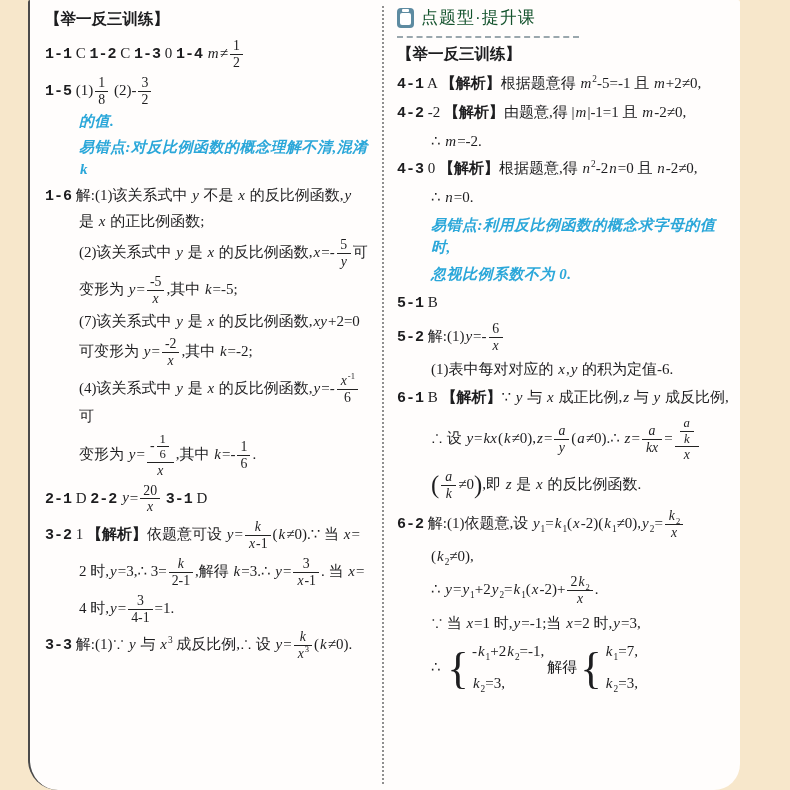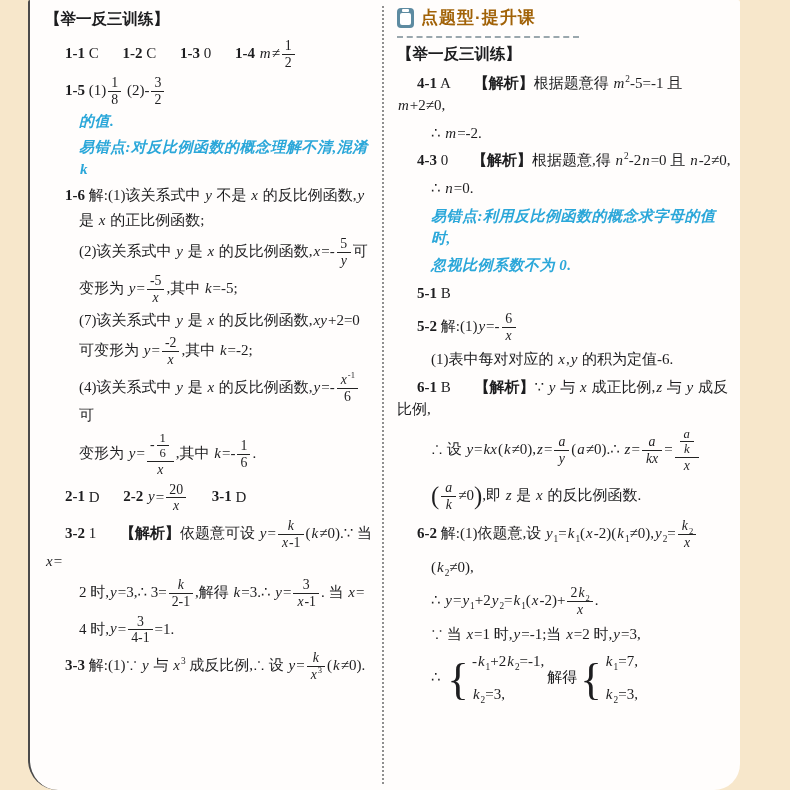--- a/index.html
+++ b/index.html
@@ -34,31 +34,31 @@
     border-bottom:2px dashed #9aa7ad;width:180px;
   }
   .clip-icon{width:17px;height:20px;background:#5d8ba1;border-radius:4px;
     position:relative;display:inline-block;flex:0 0 auto;}
   .clip-icon::before{content:"";position:absolute;left:3px;top:5px;right:3px;bottom:3px;
     background:#ffffff;border-radius:2px;}
   .clip-icon::after{content:"";position:absolute;left:5px;top:1px;width:7px;height:3px;
     background:#ffffff;border-radius:1px;}
   .course-title{
     font-family:"Liberation Sans","DejaVu Sans",sans-serif;
-    font-weight:700;font-size:17px;color:#a16207;letter-spacing:1px;white-space:nowrap;
+    font-weight:400;font-size:17px;color:#14532d;letter-spacing:1px;white-space:nowrap;
   }
 
   .line{margin:4px 0;line-height:1.45;}
   .col-right .line{margin:6px 0;}
   .ind1{padding-left:34px;}
   .blue{color:#2ba7d9;font-style:italic;font-weight:600;letter-spacing:0.5px;}
 
   .t{}
   .i{font-style:italic;padding:0 1px;}
-  .b{font-family:Liberation Serif, serif;font-weight:700;margin-left:20px;}
+  .b{font-family:Liberation Mono, monospace;font-weight:700;}
   .u{font-size:0.62em;vertical-align:super;line-height:0;}
   .d{font-size:0.62em;vertical-align:sub;line-height:0;}
   .frac{display:inline-block;vertical-align:middle;text-align:center;
     font-size:0.92em;line-height:1.15;margin:0 2px;}
   .frac .num{display:block;border-bottom:1.2px solid #222;padding:0 3px;}
   .frac .den{display:block;padding:0 3px;}
   .p{font-size:1.65em;font-weight:400;vertical-align:middle;line-height:0.9;}
   .sys{display:inline-flex;align-items:center;vertical-align:middle;margin:0 3px;}
   .sys .lb{font-size:3em;font-weight:300;line-height:0.85;margin-right:3px;}
   .sys .rows{display:inline-flex;flex-direction:column;gap:11px;text-align:left;}
@@ -95,20 +95,21 @@
     <div class="divider"></div>
 
     <div class="col col-right">
       <div class="course-header">
         <span class="clip-icon"></span>
         <span class="course-title">点题型·提升课</span>
       </div>
       <div class="sec-header">【举一反三训练】</div>
       <div>
           <div class="line"><span class="b">4-1</span><span class="t"> A  </span><span class="b">【解析】</span><span class="t">根据题意得 </span><span class="i">m</span><span class="u">2</span><span class="t">-5=-1 且 </span><span class="i">m</span><span class="t">+2≠0,</span></div>
+          <div class="line"><span class="b">4-2</span><span class="t"> -2  </span><span class="b">【解析】</span><span class="t">由题意,得 |</span><span class="i">m</span><span class="t">|-1=1 且 </span><span class="i">m</span><span class="t">-2≠0,</span></div>
           <div class="line ind1"><span class="t">∴ </span><span class="i">m</span><span class="t">=-2.</span></div>
           <div class="line"><span class="b">4-3</span><span class="t"> 0  </span><span class="b">【解析】</span><span class="t">根据题意,得 </span><span class="i">n</span><span class="u">2</span><span class="t">-2</span><span class="i">n</span><span class="t">=0 且 </span><span class="i">n</span><span class="t">-2≠0,</span></div>
           <div class="line ind1"><span class="t">∴ </span><span class="i">n</span><span class="t">=0.</span></div>
           <div class="line blue ind1"><span class="t">易错点:利用反比例函数的概念求字母的值时,</span></div>
           <div class="line blue ind1"><span class="t">忽视比例系数不为 0.</span></div>
           <div class="line"><span class="b">5-1</span><span class="t"> B</span></div>
           <div class="line"><span class="b">5-2</span><span class="t"> 解:(1)</span><span class="i">y</span><span class="t">=-</span><span class="frac"><span class="num"><span class="t">6</span></span><span class="den"><span class="i">x</span></span></span></div>
           <div class="line ind1"><span class="t">(1)表中每对对应的 </span><span class="i">x</span><span class="t">,</span><span class="i">y</span><span class="t"> 的积为定值-6.</span></div>
           <div class="line"><span class="b">6-1</span><span class="t"> B  </span><span class="b">【解析】</span><span class="t">∵ </span><span class="i">y</span><span class="t"> 与 </span><span class="i">x</span><span class="t"> 成正比例,</span><span class="i">z</span><span class="t"> 与 </span><span class="i">y</span><span class="t"> 成反比例,</span></div>
           <div class="line ind1"><span class="t">∴ 设 </span><span class="i">y</span><span class="t">=</span><span class="i">kx</span><span class="t">(</span><span class="i">k</span><span class="t">≠0),</span><span class="i">z</span><span class="t">=</span><span class="frac"><span class="num"><span class="i">a</span></span><span class="den"><span class="i">y</span></span></span><span class="t">(</span><span class="i">a</span><span class="t">≠0).∴ </span><span class="i">z</span><span class="t">=</span><span class="frac"><span class="num"><span class="i">a</span></span><span class="den"><span class="i">kx</span></span></span><span class="t">=</span><span class="frac"><span class="num"><span class="frac"><span class="num"><span class="i">a</span></span><span class="den"><span class="i">k</span></span></span></span><span class="den"><span class="i">x</span></span></span></div>

